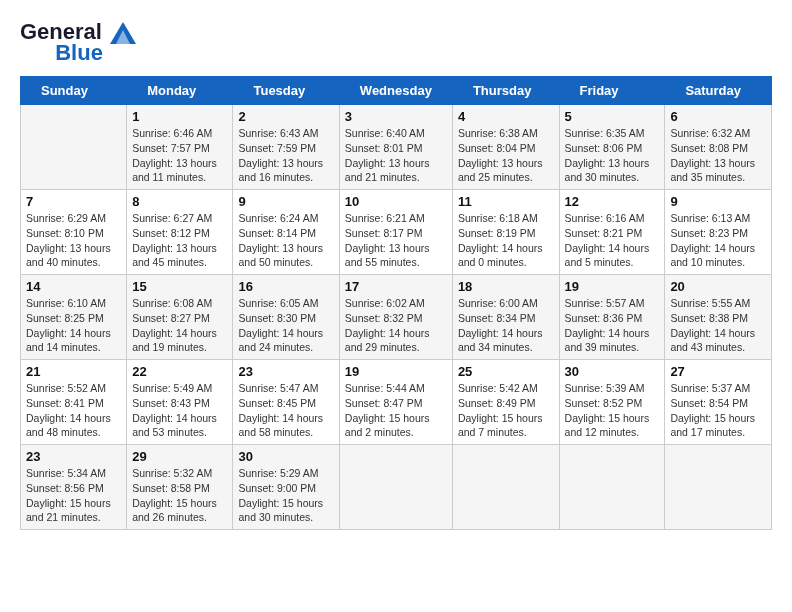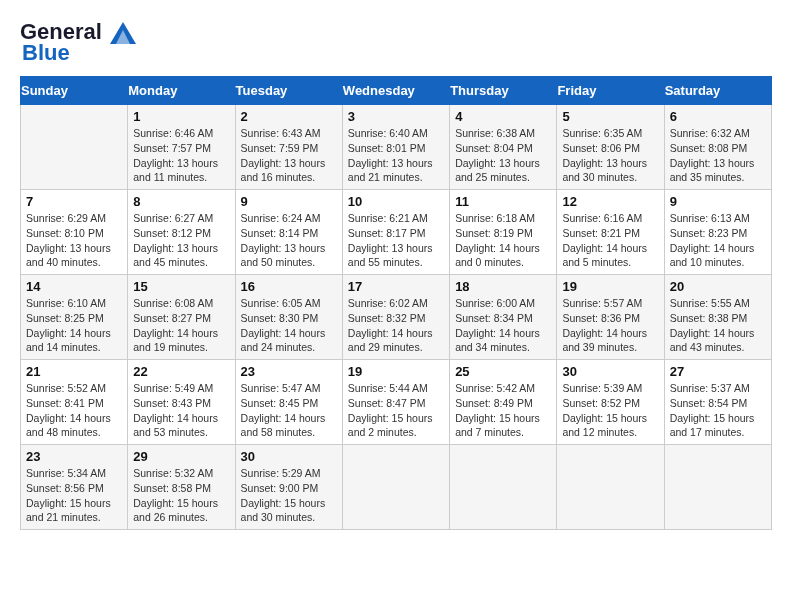--- a/index.html
+++ b/index.html
@@ -12,20 +12,21 @@
     }
     .header {
       display: flex;
       justify-content: space-between;
       align-items: flex-start;
       margin-bottom: 10px;
     }
     .logo {
       display: flex;
       align-items: center;
+      text-align: center;
     }
     .title-block {
       text-align: right;
     }
     .month-title {
       font-size: 36px;
       font-weight: bold;
       color: #1a1a2e;
       line-height: 1.1;
     }
@@ -34,21 +35,21 @@
       color: #333;
     }
     table {
       width: 100%;
       border-collapse: collapse;
       font-size: 11px;
     }
     thead tr th {
       background-color: #1565c0;
       color: #fff;
-      padding: 6px 0;
+      padding: 6px 20px;
       text-align: left;
       font-size: 13px;
       font-weight: bold;
       border: 1px solid #1565c0;
     }
     tbody tr td {
       border: 1px solid #ccc;
       vertical-align: top;
       padding: 4px 5px;
       min-height: 80px;

